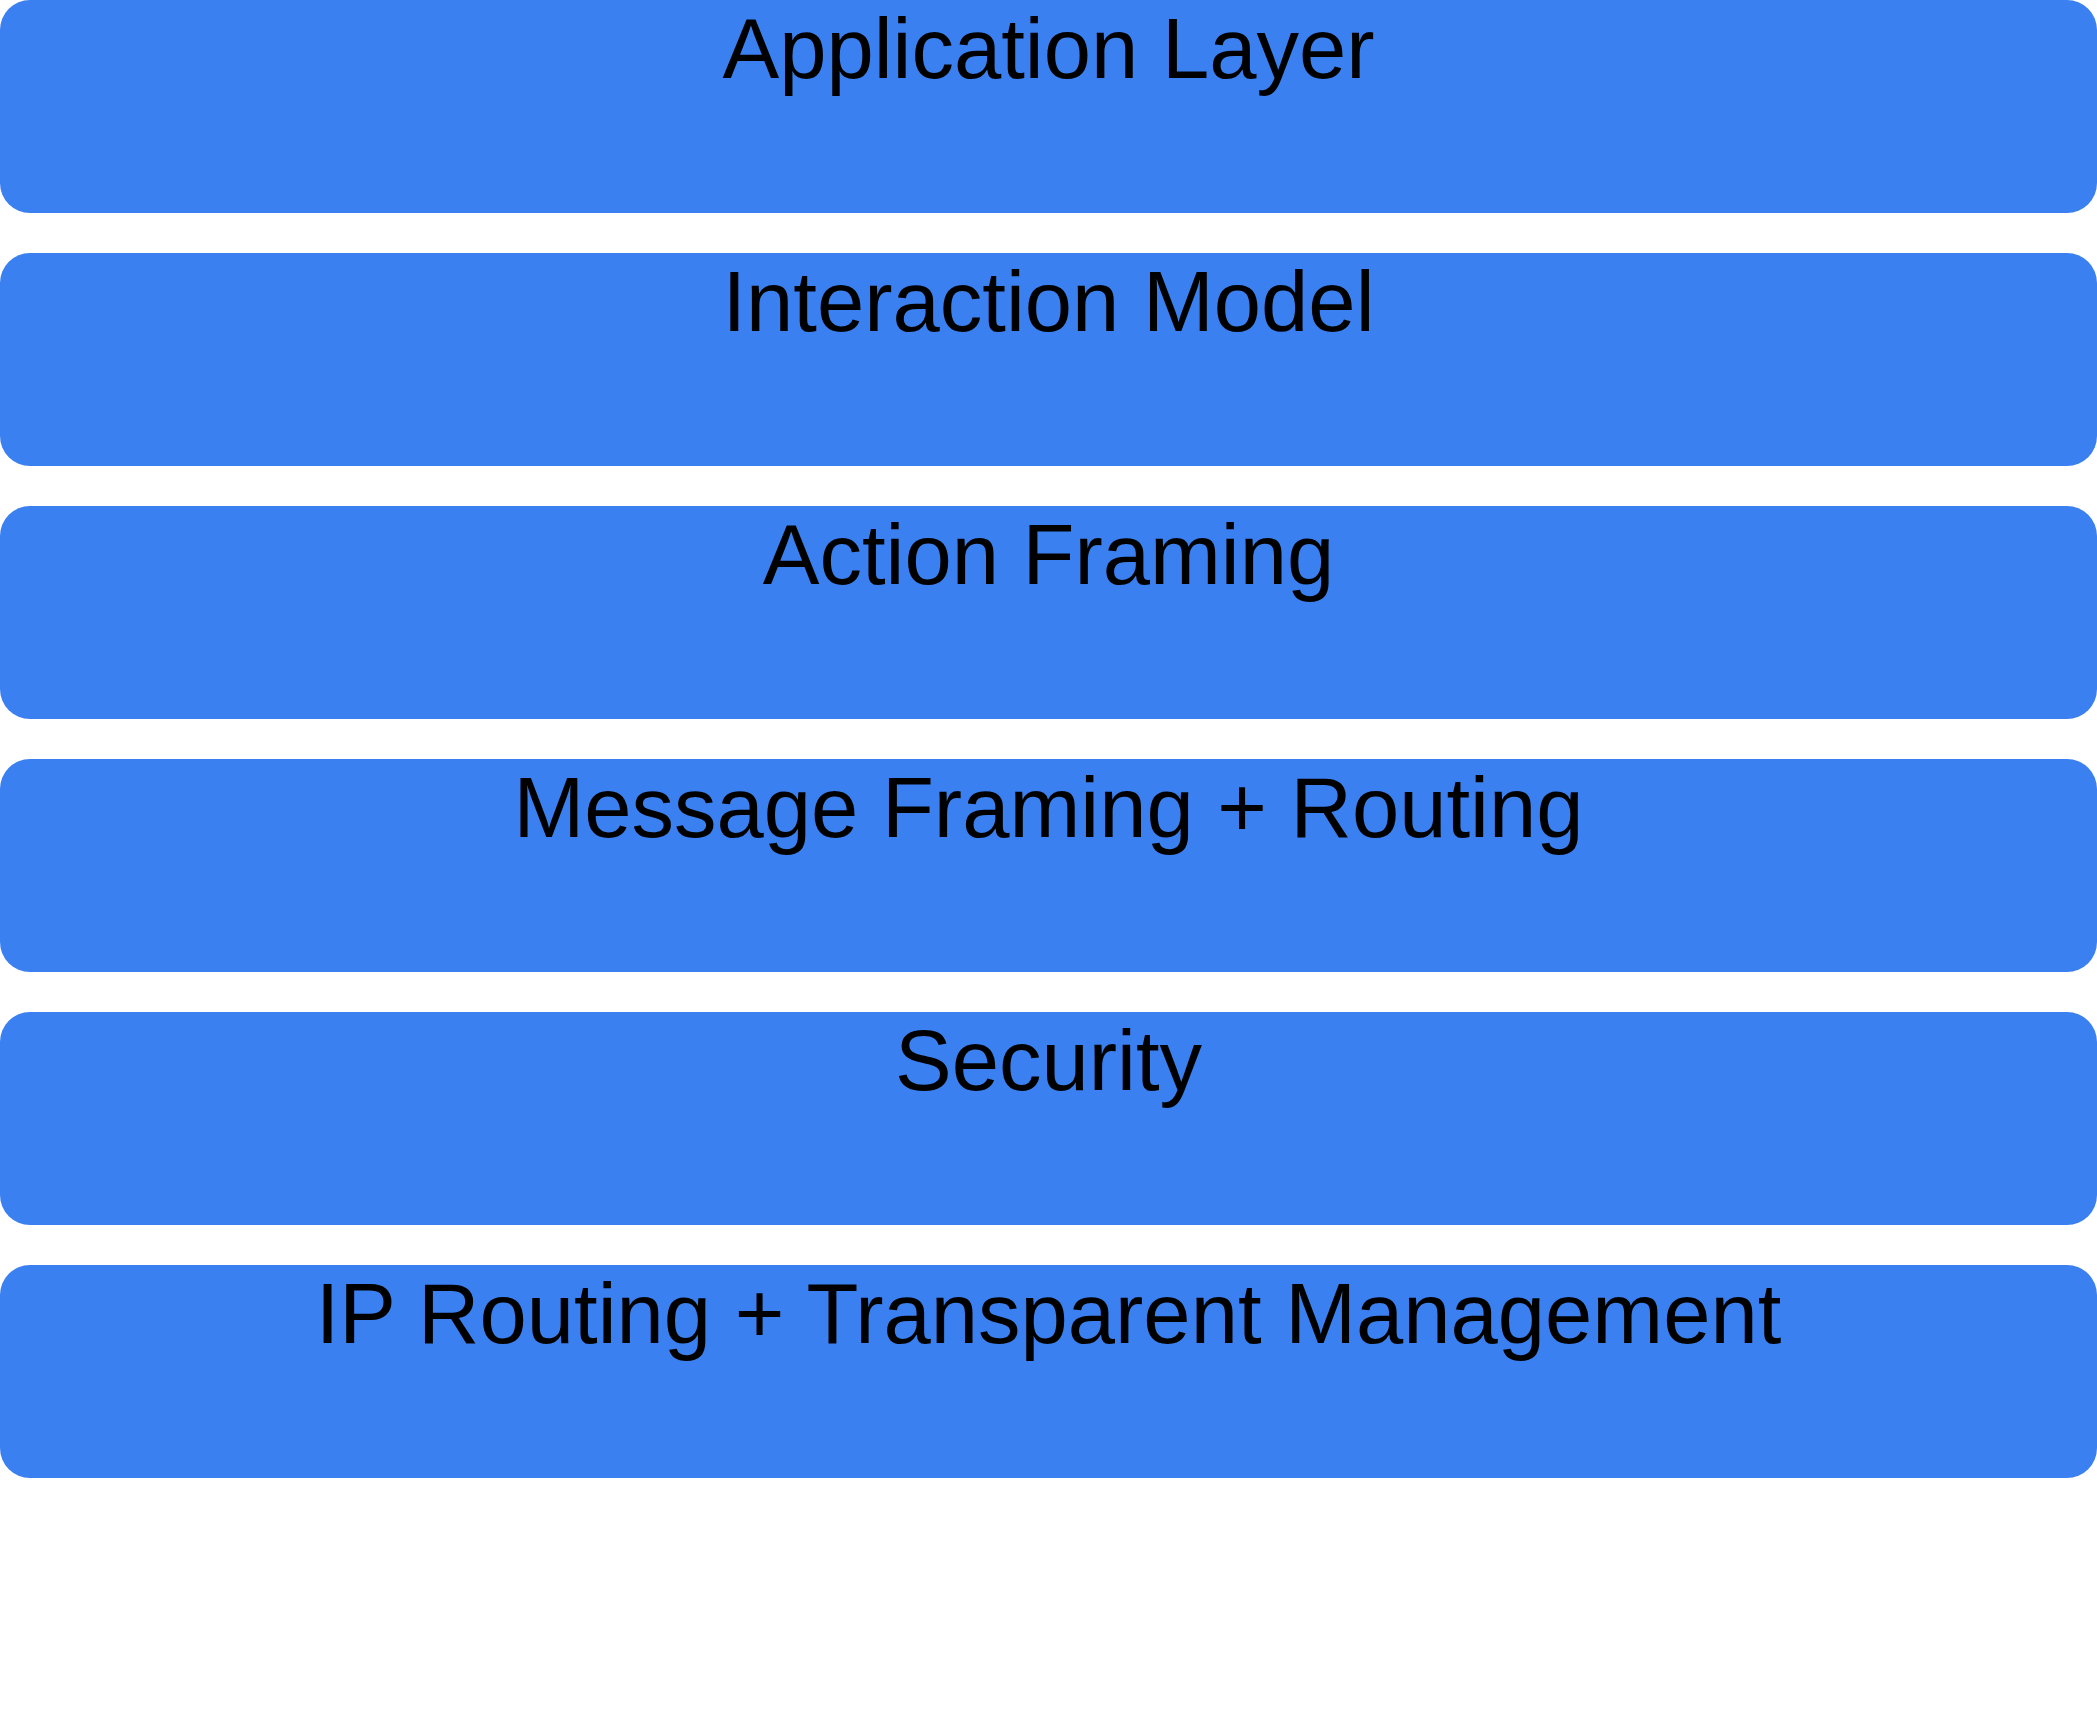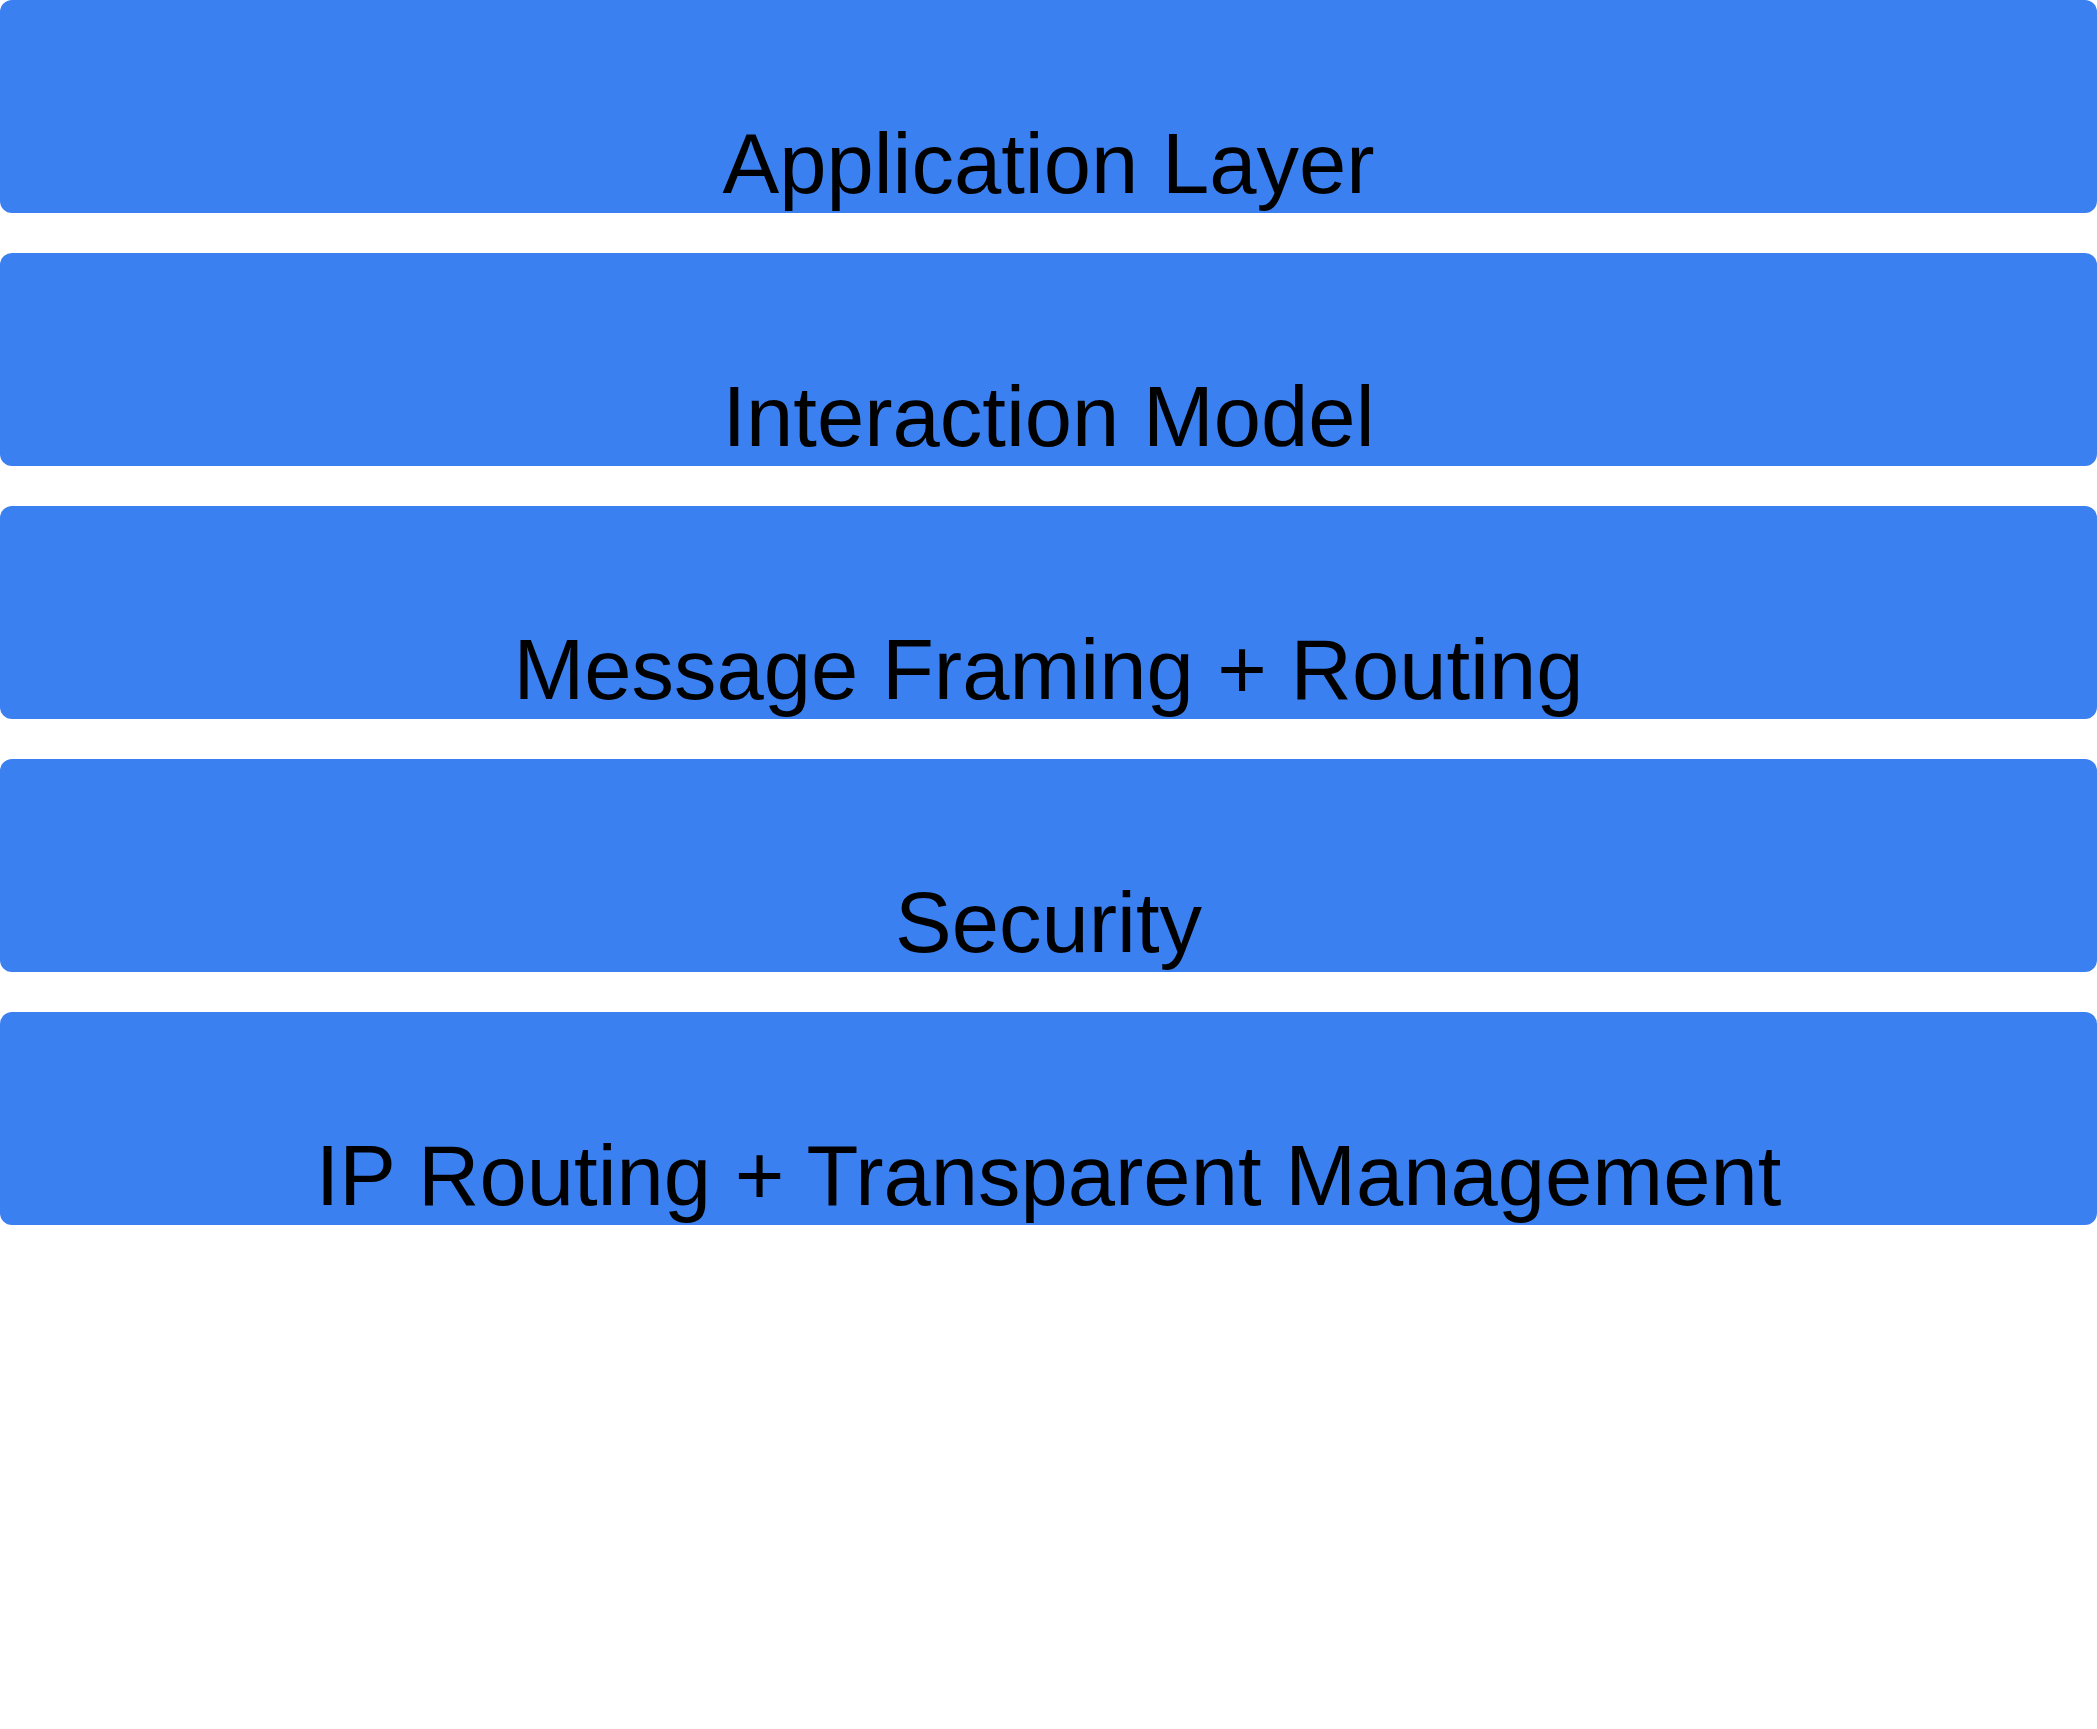--- a/index.html
+++ b/index.html
@@ -17,23 +17,23 @@
     display: flex;
     flex-direction: column;
     gap: 40px;
     width: 2097px;
     height: 1730px;
   }
   .layer {
     flex: 0 0 213px;
     height: 213px;
     background: var(--layer-fill, #3b80f0);
-    border-radius: 12px;
+    border-radius: 30px;
     display: flex;
-    align-items: flex-end;
+    align-items: flex-start;
     justify-content: center;
   }
   .layer-label {
     font-size: 85px;
     font-weight: 400;
     color: var(--layer-text, #000000);
     white-space: nowrap;
     letter-spacing: 0;
   }
 </style>
@@ -44,20 +44,23 @@
 
   <div class="layer">
     <span class="layer-label">Application Layer</span>
   </div>
 
 
   <div class="layer">
     <span class="layer-label">Interaction Model</span>
   </div>
 
+  <div class="layer">
+    <span class="layer-label">Action Framing</span>
+  </div>
 
   <div class="layer">
     <span class="layer-label">Message Framing + Routing</span>
   </div>
 
   <div class="layer">
     <span class="layer-label">Security</span>
   </div>
 
   <div class="layer">

